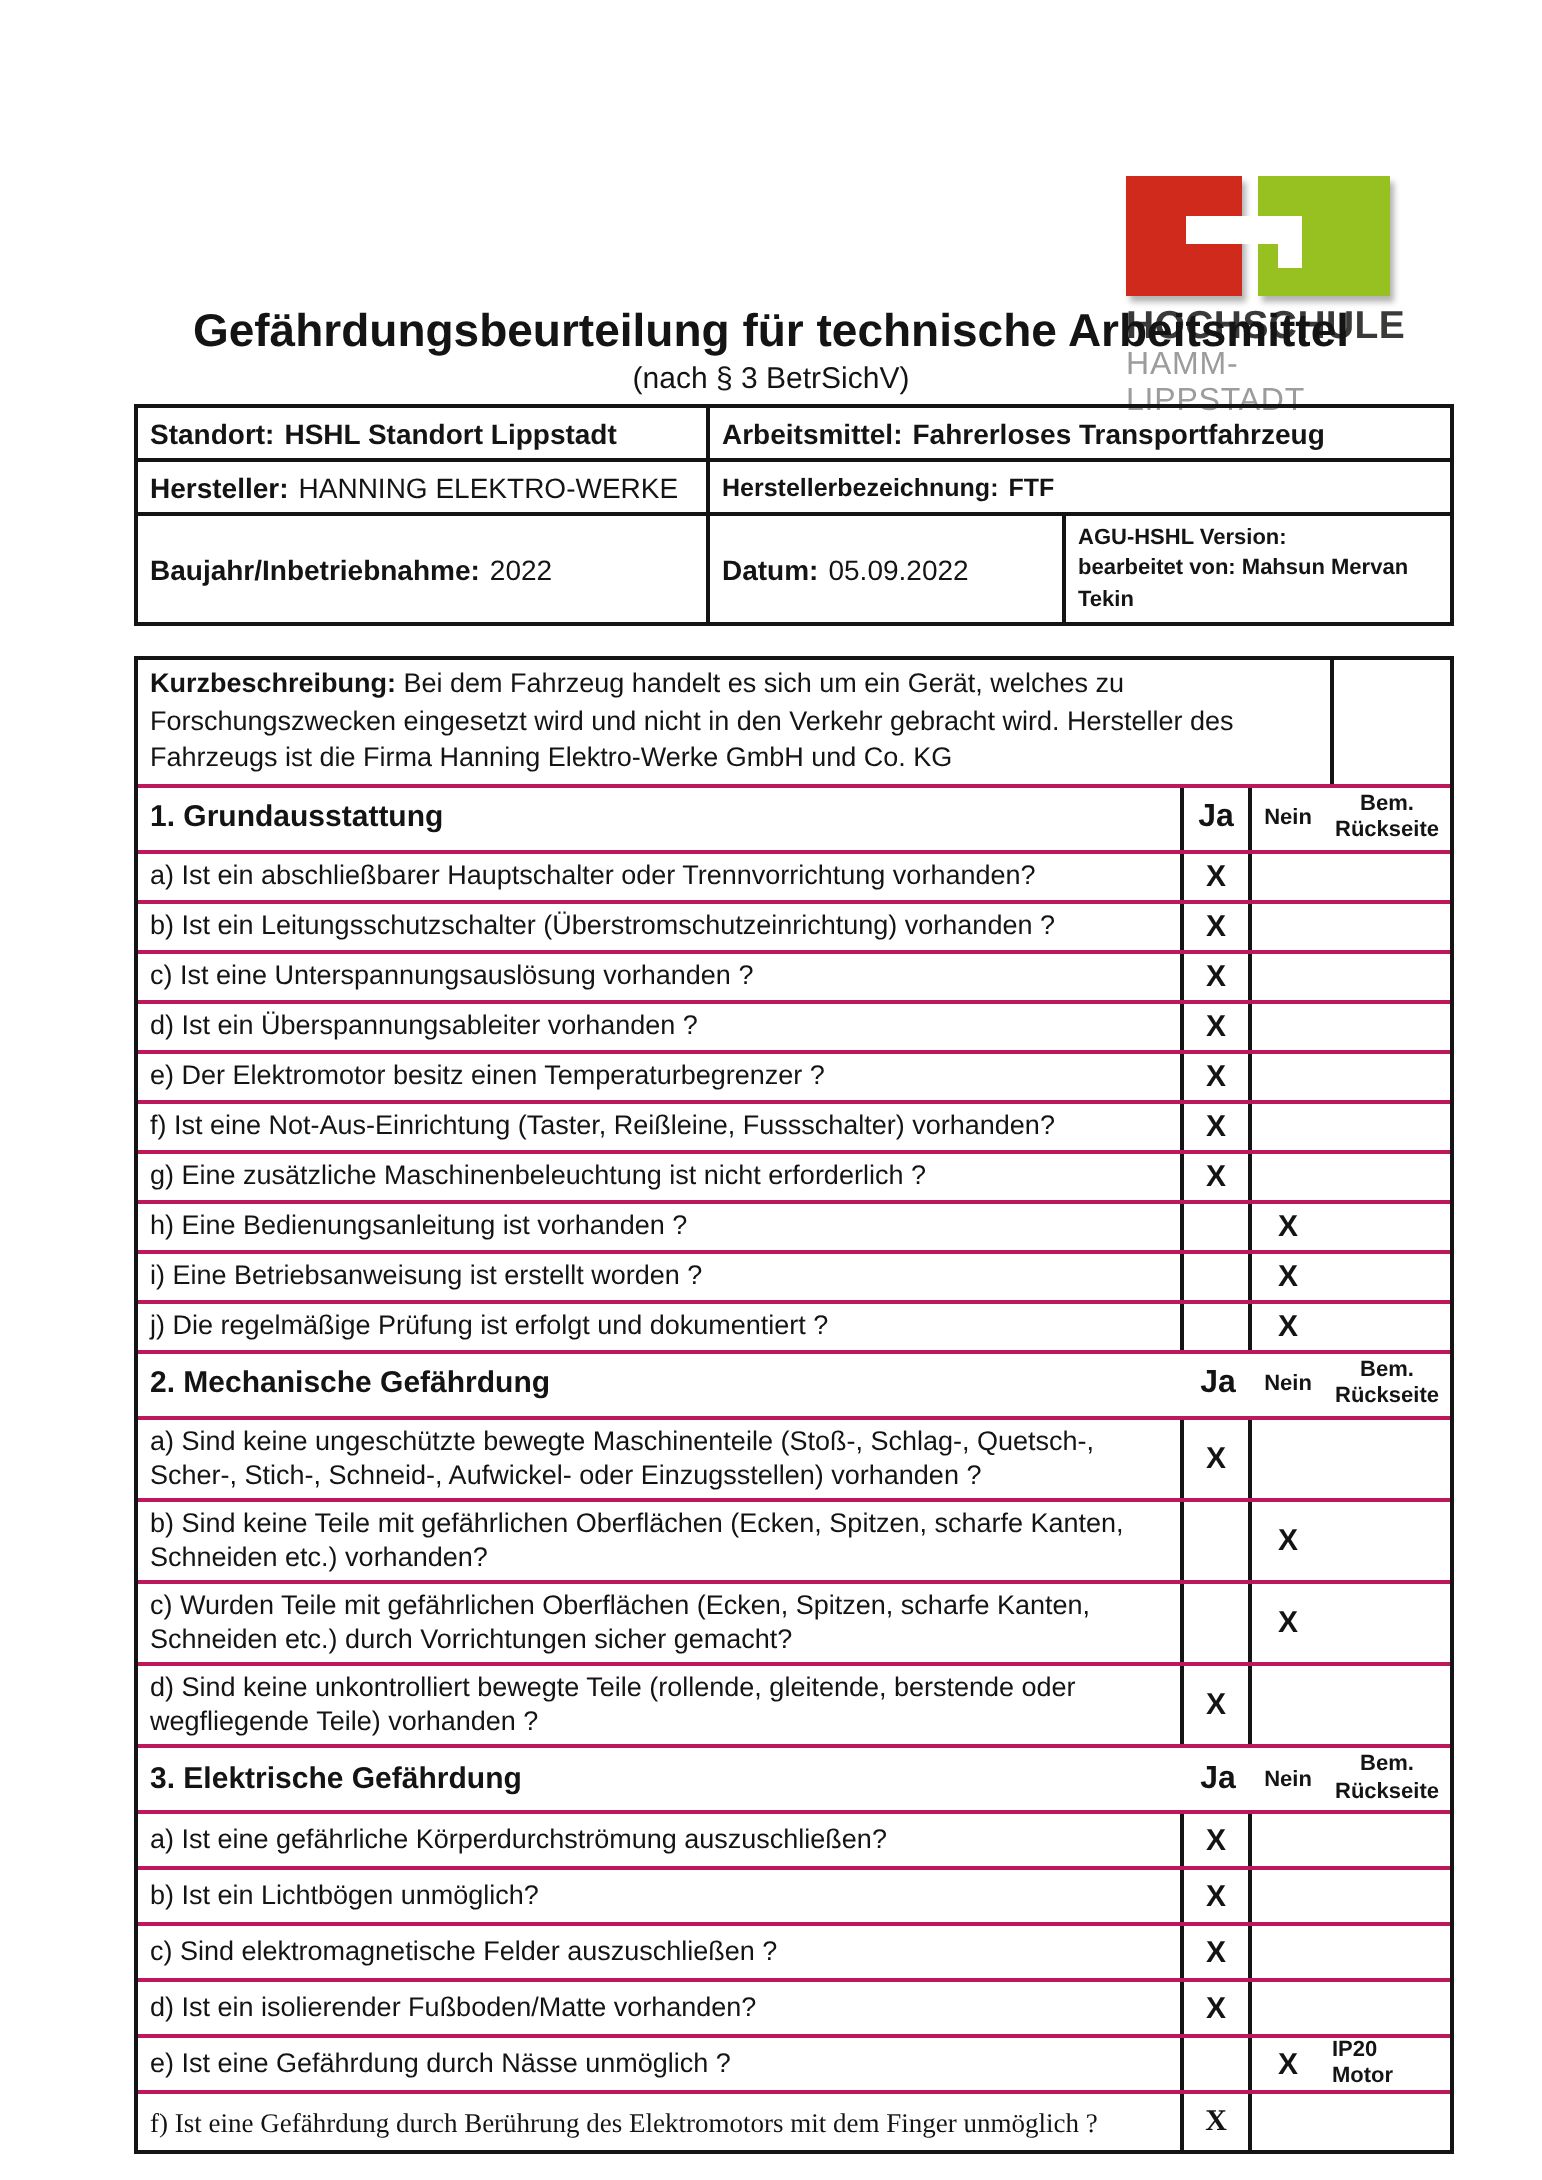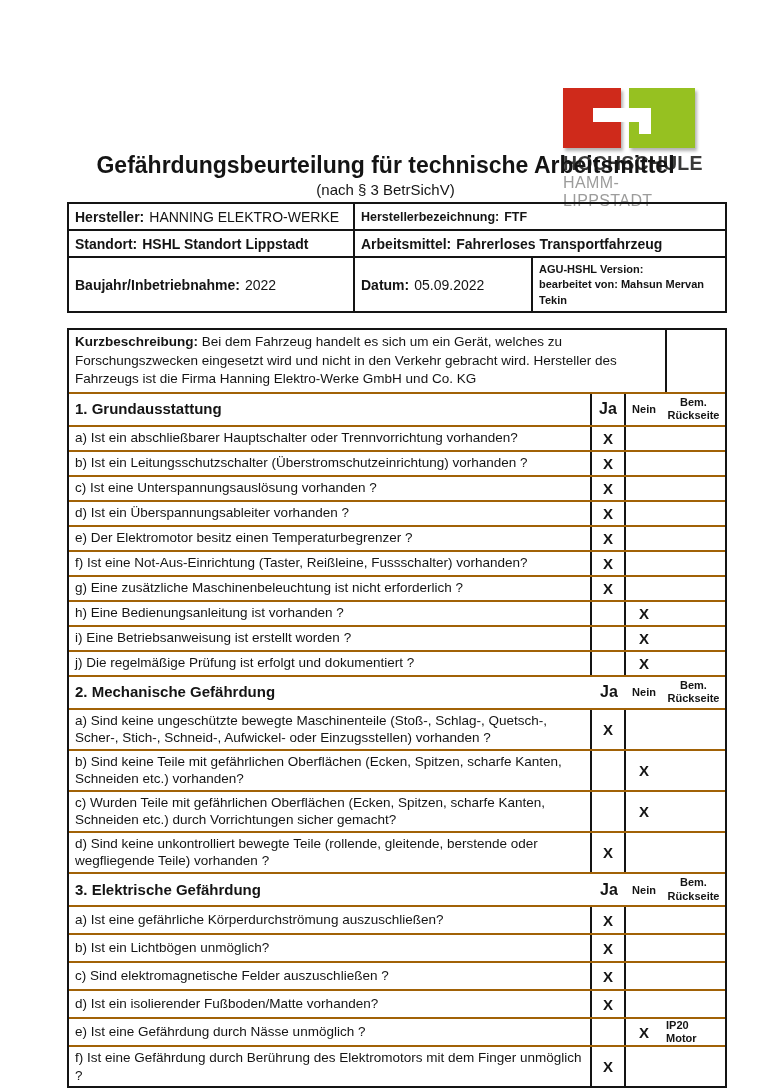--- a/index.html
+++ b/index.html
@@ -38,22 +38,22 @@
   .irow.r-c { grid-template-columns:286px 178px 1fr; min-height:48px; }
   .icell { padding:3px 6px; display:flex; align-items:center; border-right:2px solid #141414; font-size:14px; }
   .icell:last-child { border-right:none; }
   .icell .lbl { margin-right:5px; white-space:nowrap; }
   .icell.small { font-size:12.5px; }
   .icell.agu { display:block; font-size:11px; font-weight:bold; line-height:1.4; padding-top:4px; }
   .agu .wrap { white-space:pre-line; }
 
   
   .main { margin-top:15px; border:2px solid #141414; }
-  .row { display:flex; border-bottom:2px solid #a16207; align-items:stretch; }
-  .main .row:last-child { border-bottom:none; }
+  .row { display:flex; border-bottom:2px solid #be185d; align-items:stretch; }
+  .main .row:last-child { border-bottom:none;font-family:Liberation Serif, serif; }
 
   .qcell { flex:1; padding:2px 6px; font-size:13.5px; line-height:1.3; display:flex; align-items:center; border-right:2px solid #141414; }
   .jacell { width:34px; display:flex; align-items:center; justify-content:center; border-right:2px solid #141414; }
   .nbcell { width:99px; display:flex; align-items:stretch; }
   .neinslot { width:36px; display:flex; align-items:center; justify-content:center; }
   .bemslot { flex:1; display:flex; align-items:center; padding-left:4px; font-size:11px; font-weight:bold; line-height:1.2; white-space:pre-line; }
 
   .xmark { font-weight:bold; font-size:15px; }
 
   
@@ -86,38 +86,38 @@
   <div class="logo-line1">HOCHSCHULE</div>
   <div class="logo-line2">HAMM-LIPPSTADT</div>
 </div>
 
 <div class="title">Gefährdungsbeurteilung für technische Arbeitsmittel</div>
 <div class="subtitle">(nach § 3 BetrSichV)</div>
 
 <div class="content">
 
   <div class="itable">
+    <div class="irow r-a">
+      <div class="icell">
+        <span class="b lbl">Standort:</span>
+        <span class="b">HSHL Standort Lippstadt</span>
+      </div>
+      <div class="icell">
+        <span class="b lbl">Arbeitsmittel:</span>
+        <span class="b">Fahrerloses Transportfahrzeug</span>
+      </div>
+    </div>
     <div class="irow r-b">
       <div class="icell">
         <span class="b lbl">Hersteller:</span>
         <span>HANNING ELEKTRO-WERKE</span>
       </div>
       <div class="icell small">
         <span class="b lbl">Herstellerbezeichnung:</span>
         <span class="b">FTF</span>
-      </div>
-    </div>
-    <div class="irow r-a">
-      <div class="icell">
-        <span class="b lbl">Standort:</span>
-        <span class="b">HSHL Standort Lippstadt</span>
-      </div>
-      <div class="icell">
-        <span class="b lbl">Arbeitsmittel:</span>
-        <span class="b">Fahrerloses Transportfahrzeug</span>
       </div>
     </div>
     <div class="irow r-c">
       <div class="icell">
         <span class="b lbl">Baujahr/Inbetriebnahme:</span>
         <span>2022</span>
       </div>
       <div class="icell">
         <span class="b lbl">Datum:</span>
         <span>05.09.2022</span>

